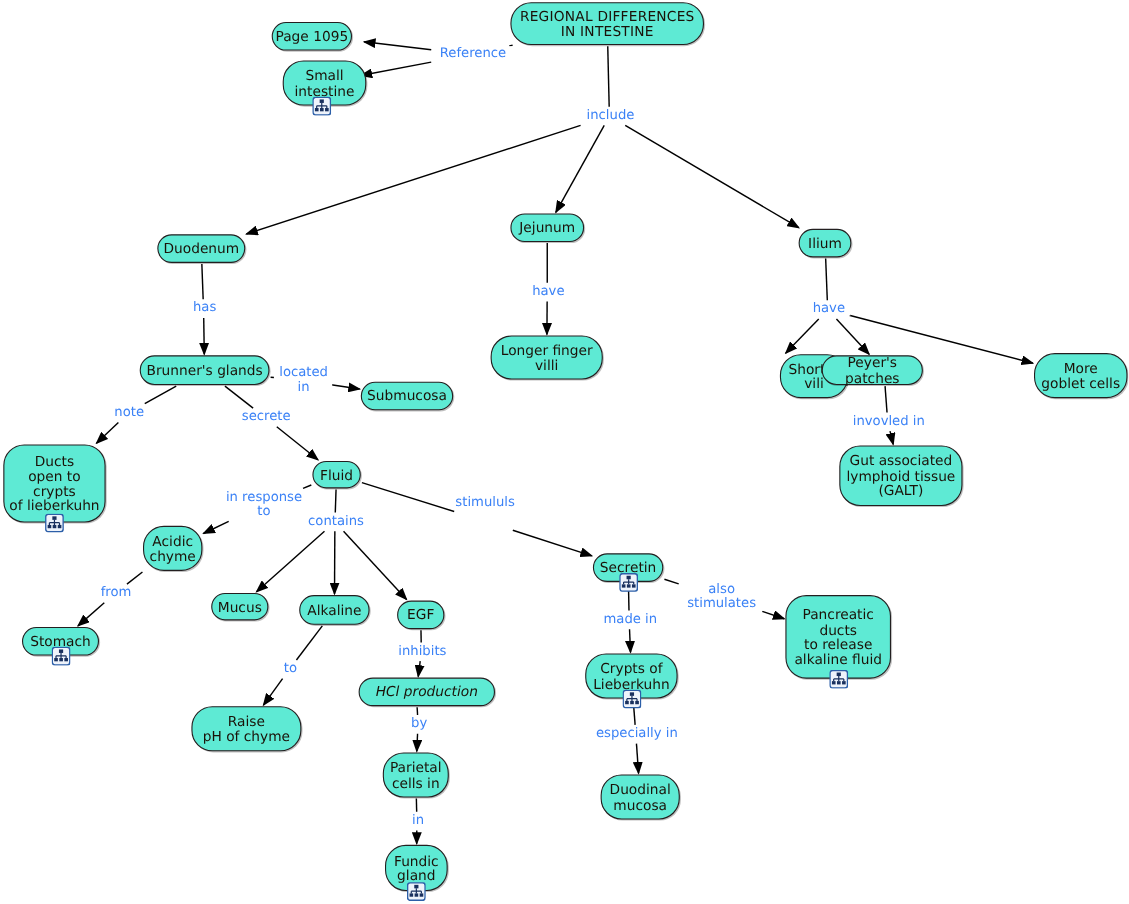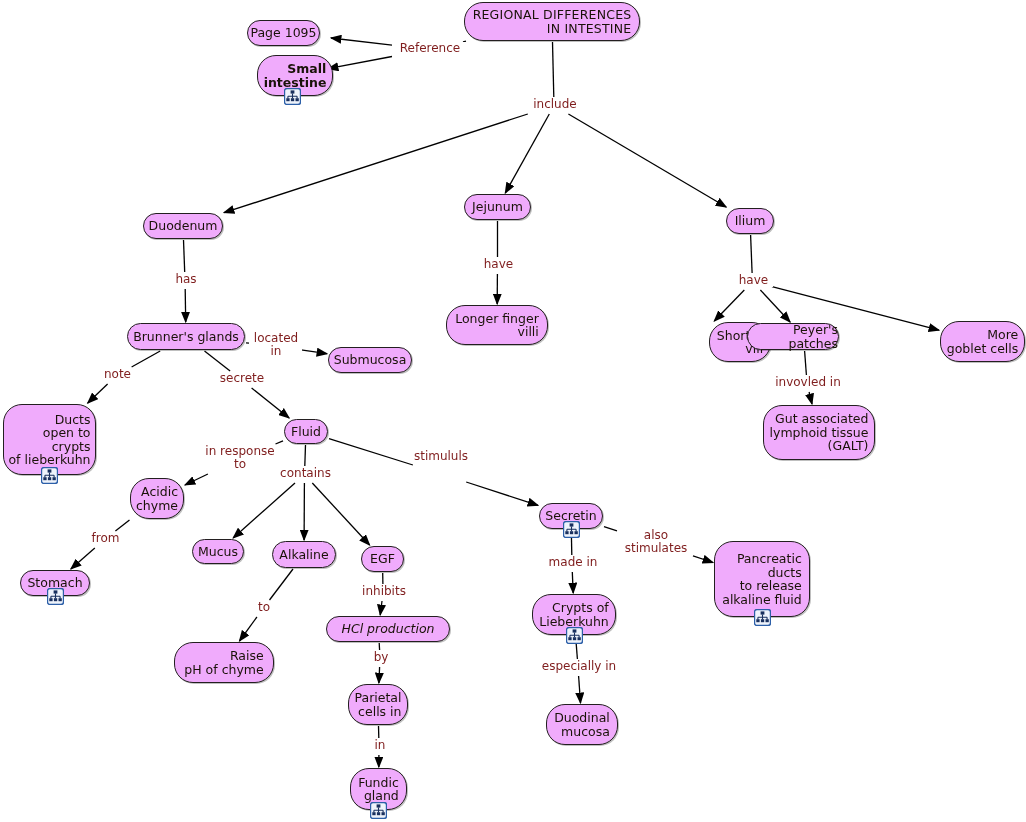--- a/index.html
+++ b/index.html
@@ -22,45 +22,45 @@
     position: absolute;
     left: 0;
     top: 0;
     width: 1026px;
     height: 822px;
     pointer-events: none;
   }
   .node {
     position: absolute;
     box-sizing: border-box;
-    background: #f0abfc;
+    background: #5eead4;
     border: 1.4px solid #231f20;
     border-radius: 19px;
     color: #1a1208;
     font-family: "DejaVu Sans", sans-serif;
     font-size: 12.5px;
     line-height: 13.5px;
-    text-align: right;
+    text-align: center;
     display: flex;
     align-items: center;
     justify-content: center;
     white-space: pre-line;
     box-shadow: 1px 1px 0 rgba(0,0,0,0.25);
     z-index: 5;
   }
   .node.title {
     font-size: 12.5px;
     letter-spacing: 0.2px;
   }
   .link-label {
     position: absolute;
     font-family: "DejaVu Sans", sans-serif;
     font-size: 12px;
     line-height: 13px;
-    color: #7f1d1d;
+    color: #3b82f6;
     background: #ffffff;
     text-align: center;
     white-space: pre-line;
     z-index: 6;
     padding: 0 1px;
   }
   .res-icon {
     position: absolute;
     width: 17px;
     height: 17px;
@@ -126,21 +126,21 @@
         <line x1="693.0" y1="555.8" x2="713.0" y2="562.5" marker-end="url(#arrowhead)"></line>
         <line x1="575.6" y1="636.0" x2="577.4" y2="659.0"></line>
         <line x1="578.6" y1="676.0" x2="580.5" y2="703.0" marker-end="url(#arrowhead)"></line>
       </g>
   </svg>
 
   <div id="nodes-layer">
       <div class="node title" style="left: 464px; top: 2px; width: 176px; height: 39px;">REGIONAL DIFFERENCES
 IN INTESTINE</div>
       <div class="node" style="left: 247px; top: 20px; width: 73px; height: 26px;">Page 1095</div>
-      <div class="node" style="left: 257px; top: 55px; width: 76px; height: 41px; font-weight: bold;">Small
+      <div class="node" style="left: 257px; top: 55px; width: 76px; height: 41px;">Small
 intestine</div>
       <div class="res-icon" style="left: 283.5px; top: 88px;">
         <svg width="17" height="17" viewBox="0 0 17 17">
           <rect x="0.5" y="0.5" width="16" height="16" rx="2.5" fill="#eef3fb" stroke="#2c5fa8" stroke-width="1.4"></rect>
           <rect x="6.6" y="2.4" width="3.8" height="3.2" fill="#19305e"></rect>
           <path d="M8.5 5.6 L8.5 8.2 M3.9 8.2 L13.1 8.2 M3.9 8.2 L3.9 10.2 M8.5 8.2 L8.5 10.2 M13.1 8.2 L13.1 10.2" stroke="#19305e" stroke-width="1.1" fill="none"></path>
           <rect x="2.3" y="10.2" width="3.3" height="3.0" fill="#19305e"></rect>
           <rect x="6.9" y="10.2" width="3.3" height="3.0" fill="#19305e"></rect>
           <rect x="11.5" y="10.2" width="3.3" height="3.0" fill="#19305e"></rect>
         </svg>

